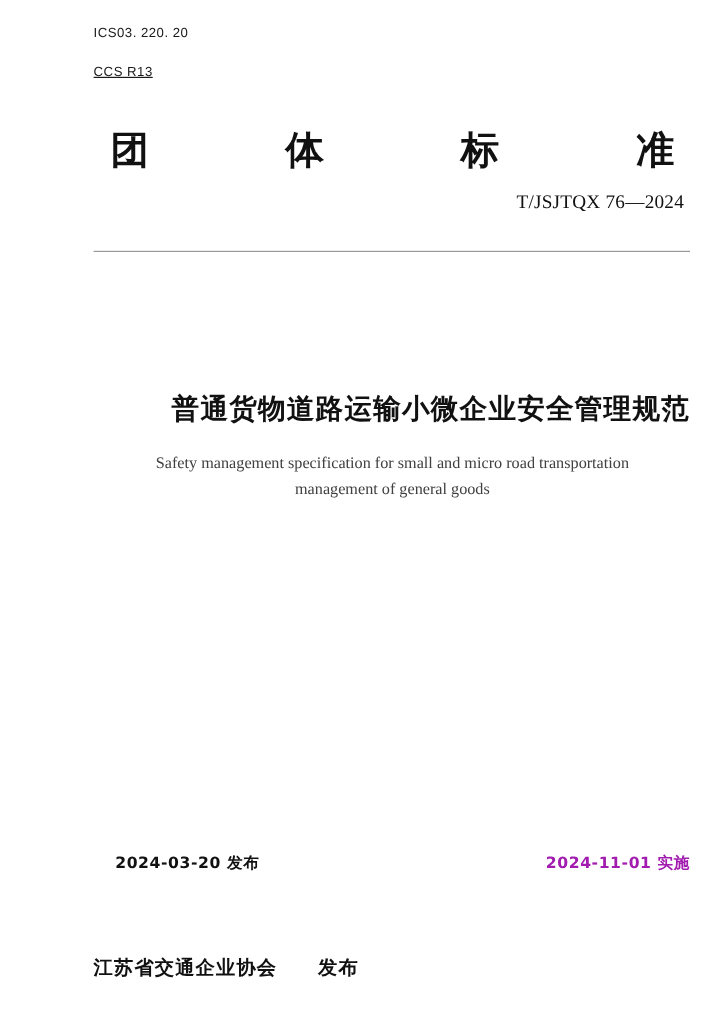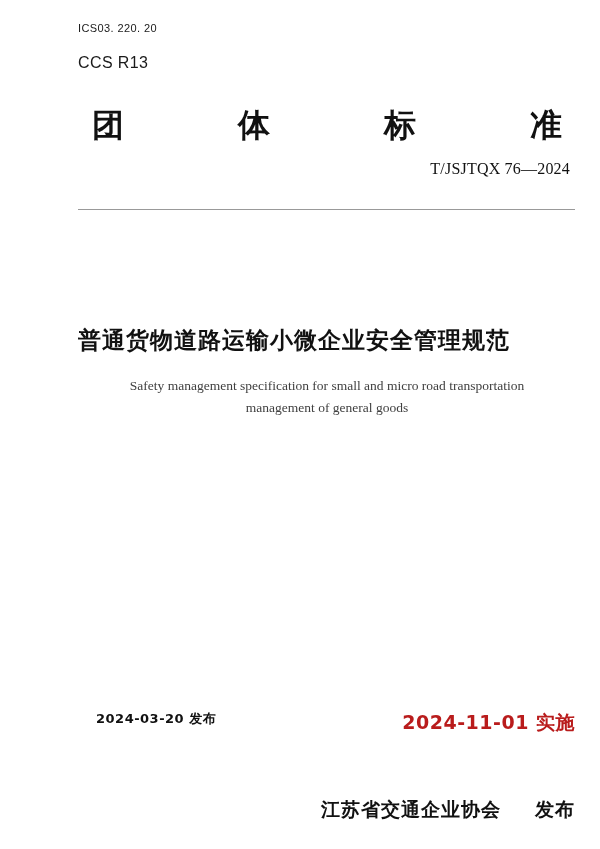--- a/index.html
+++ b/index.html
@@ -38,24 +38,25 @@
     top: 22px;
     font-size: 11px;
     letter-spacing: 0.4px;
     color: #1a1a1a;
     font-family: "Liberation Sans", sans-serif;
   }
   .ccs-code {
     position: absolute;
     left: 0;
     top: 54px;
-    font-size: 16px;
+    font-size: 11px;
     letter-spacing: 0.4px;
     color: #1a1a1a;
     font-family: "Liberation Sans", sans-serif;
+    text-decoration: underline;
   }
 
   
   .std-title {
     position: absolute;
     left: 14px;
     top: 104px;
     width: 470px;
     font-size: 32px;
     font-weight: bold;
@@ -87,21 +88,21 @@
     height: 1px;
     background: #999999;
   }
 
   
   .title-cn {
     position: absolute;
     left: 0;
     top: 325px;
     width: 497px;
-    text-align: left;
+    text-align: right;
     font-size: 23px;
     font-weight: bold;
     color: #111111;
     letter-spacing: 1px;
     font-family: "DejaVu Sans", sans-serif;
   }
   .title-en {
     position: absolute;
     left: 34px;
     top: 375px;
@@ -121,34 +122,34 @@
     font-size: 13px;
     font-weight: bold;
     color: #111111;
     letter-spacing: 0.5px;
     font-family: "DejaVu Sans", sans-serif;
   }
   .effective-date {
     position: absolute;
     right: 0px;
     top: 710px;
-    font-size: 19px;
+    font-size: 13px;
     font-weight: bold;
-    color: #b91c1c;
+    color: #a21caf;
     letter-spacing: 0.5px;
     font-family: "DejaVu Sans", sans-serif;
     text-align: center;
   }
   .publisher {
     position: absolute;
     left: 0;
     top: 797px;
     width: 497px;
-    text-align: right;
-    font-size: 19px;
+    text-align: left;
+    font-size: 16px;
     font-weight: bold;
     color: #111111;
     letter-spacing: 1px;
     font-family: Liberation Serif, serif;
   }
   .publisher .pub-verb {
     margin-left: 34px;
   }
 </style>
 </head>

